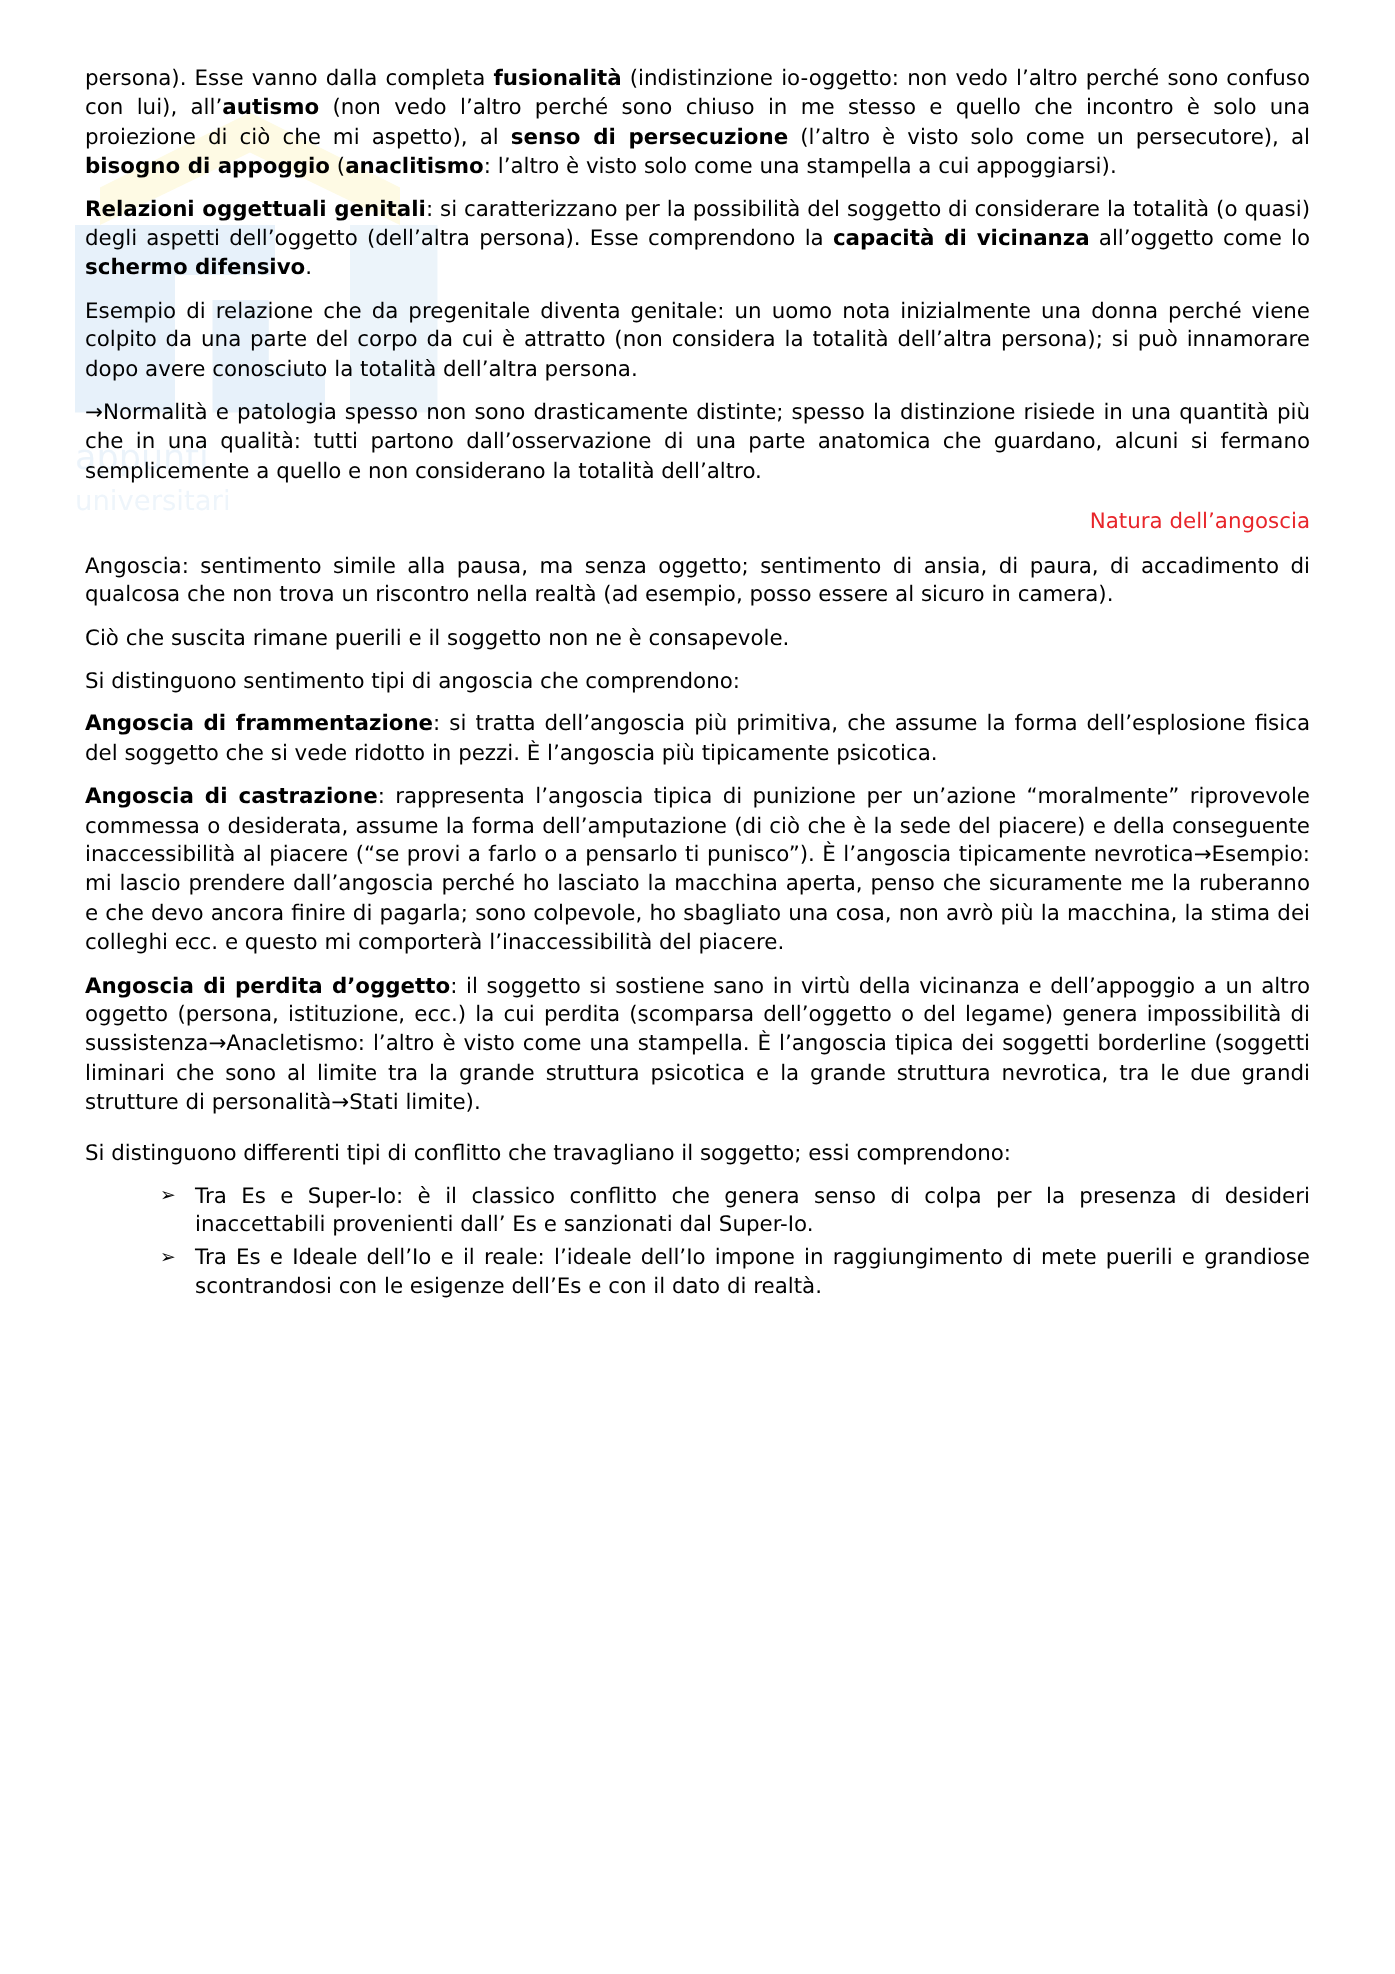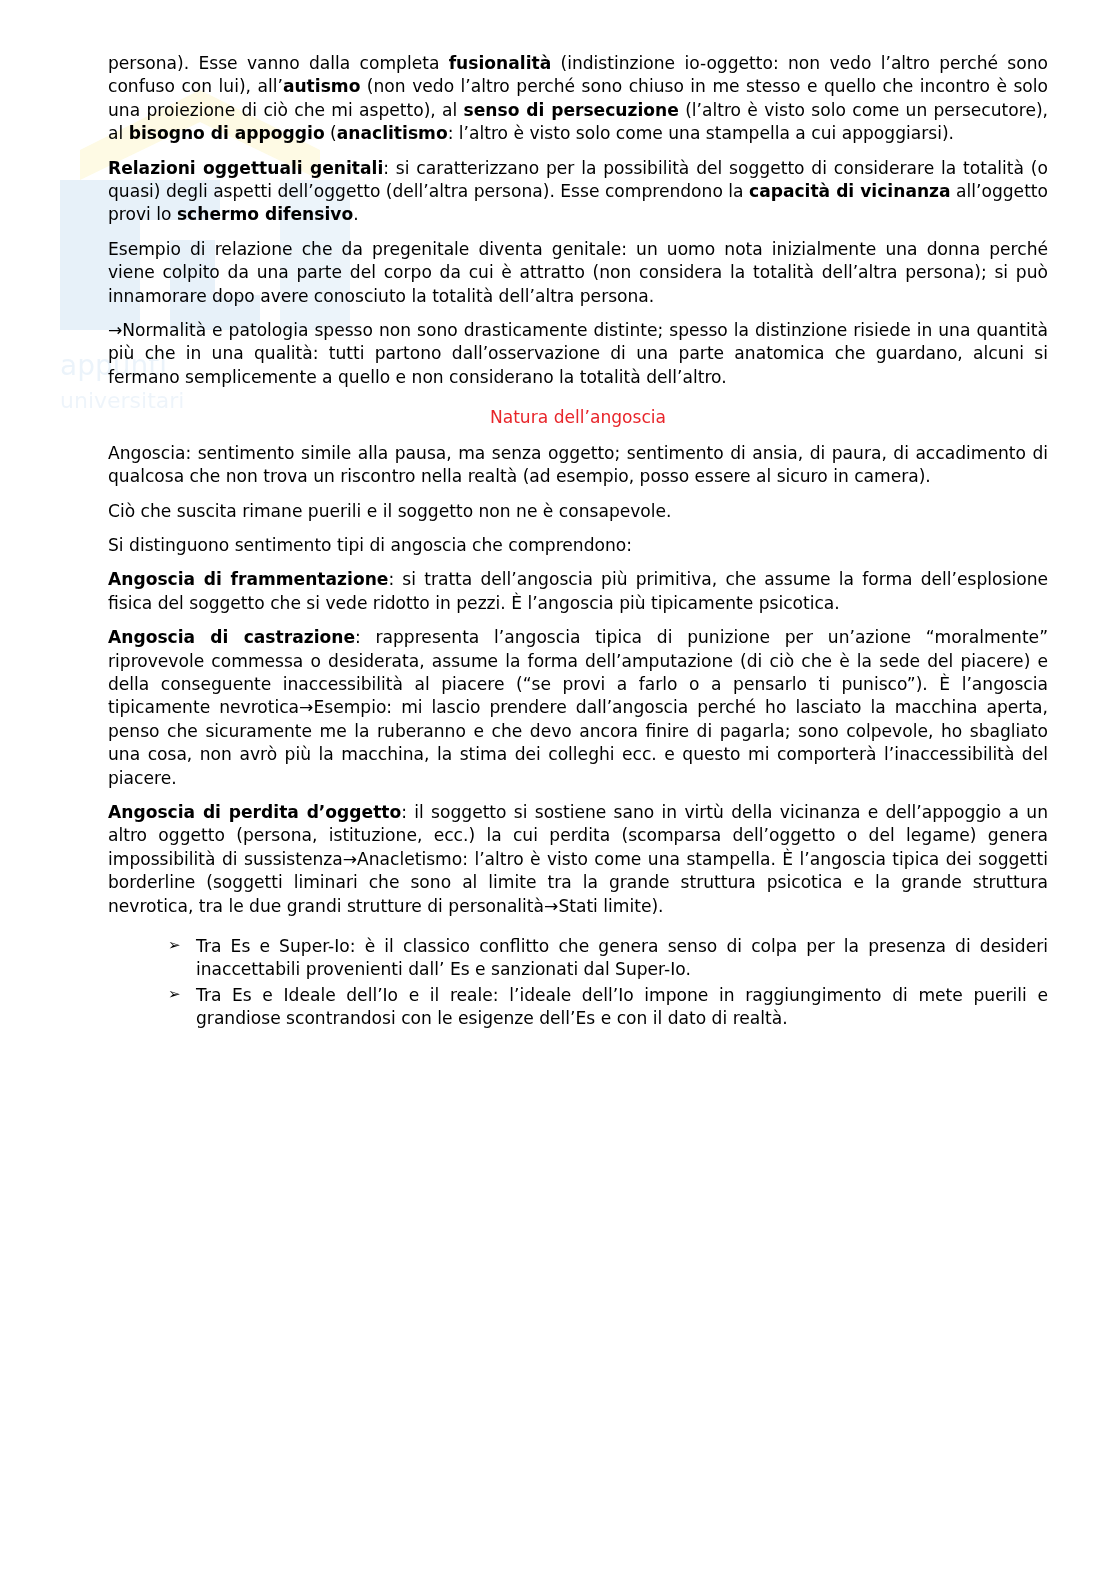--- a/index.html
+++ b/index.html
@@ -29,39 +29,38 @@
     top: 30px;
     width: 400px;
     height: 400px;
     pointer-events: none;
     opacity: 0.30;
     z-index: 0;
   }
   .content {
     position: relative;
     z-index: 2;
-    margin-left: 40px;
   }
   p {
     margin: 0 0 11px 0;
     font-size: 17.1px;
     line-height: 1.37;
     text-align: justify;
     text-justify: inter-word;
     hyphens: none;
   }
   b, .b { font-weight: bold; }
   .u { }
   .ub { font-weight: bold; }
   .heading-red {
     color: #e8252a;
     font-size: 17.1px;
     line-height: 1.37;
     margin: 0 0 12px 0;
-    text-align: center;
+    text-align: right;
   }
   .arrow { font-family: "DejaVu Sans", sans-serif; }
   ul.bullets {
     margin: 0 0 6px 0;
     padding: 0 0 0 60px;
     list-style: none;
   }
   ul.bullets li {
     font-size: 17.1px;
     line-height: 1.37;
@@ -92,21 +91,21 @@
       <path d="M260 150 L260 300 L330 300 L330 150 Z" fill="#6fa8dc" opacity="0.75"></path>
       <text x="40" y="345" font-family="DejaVu Sans, sans-serif" font-size="28" fill="#6fa8dc" opacity="0.8">appunti</text>
       <text x="40" y="378" font-family="DejaVu Sans, sans-serif" font-size="22" fill="#6fa8dc" opacity="0.7">universitari</text>
     </g>
   </svg>
 
   <div class="content">
 
     <p><span>persona). Esse vanno dalla completa </span><b>fusionalità</b><span> (indistinzione io-oggetto: non vedo l’altro perché sono confuso con lui), all’</span><b>autismo</b><span> (non vedo l’altro perché sono chiuso in me stesso e quello che incontro è solo una proiezione di ciò che mi aspetto), al </span><b>senso di persecuzione</b><span> (l’altro è visto solo come un persecutore), al </span><b>bisogno di appoggio</b><span> (</span><b>anaclitismo</b><span>: l’altro è visto solo come una stampella a cui appoggiarsi).</span></p>
 
-    <p><span class="ub">Relazioni oggettuali genitali</span><span>: si caratterizzano per la possibilità del soggetto di considerare la totalità (o quasi) degli aspetti dell’oggetto (dell’altra persona). Esse comprendono la </span><b>capacità di vicinanza</b><span> all’oggetto provi lo </span><b>schermo difensivo</b><span>.</span></p>
+    <p><span class="ub">Relazioni oggettuali genitali</span><span>: si caratterizzano per la possibilità del soggetto di considerare la totalità (o quasi) degli aspetti dell’oggetto (dell’altra persona). Esse comprendono la </span><b>capacità di vicinanza</b><span> all’oggetto come lo </span><b>schermo difensivo</b><span>.</span></p>
 
     <p><span class="u">Esempio di relazione che da pregenitale diventa genitale</span><span>: un uomo nota inizialmente una donna perché viene colpito da una parte del corpo da cui è attratto (non considera la totalità dell’altra persona); si può innamorare dopo avere conosciuto la totalità dell’altra persona.</span></p>
 
     <p><span class="arrow">→</span><span>Normalità e patologia spesso non sono drasticamente distinte; spesso la distinzione risiede in una quantità più che in una qualità: tutti partono dall’osservazione di una parte anatomica che guardano, alcuni si fermano semplicemente a quello e non considerano la totalità dell’altro.</span></p>
 
     <div class="spacer-sm"></div>
 
     <p class="heading-red">Natura dell’angoscia</p>
 
     <p><span class="u">Angoscia</span><span>: sentimento simile alla pausa, ma senza oggetto; sentimento di ansia, di paura, di accadimento di qualcosa che non trova un riscontro nella realtà (ad esempio, posso essere al sicuro in camera).</span></p>
@@ -117,20 +116,21 @@
 
     <p><span class="ub">Angoscia di frammentazione</span><span>: si tratta dell’angoscia più primitiva, che assume la forma dell’esplosione fisica del soggetto che si vede ridotto in pezzi. È l’angoscia più tipicamente psicotica.</span></p>
 
     <p><span class="ub">Angoscia di castrazione</span><span>: rappresenta l’angoscia tipica di punizione per un’azione “moralmente” riprovevole commessa o desiderata, assume la forma dell’amputazione (di ciò che è la sede del piacere) e della conseguente inaccessibilità al piacere (“se provi a farlo o a pensarlo ti punisco”). È l’angoscia tipicamente nevrotica</span><span class="arrow">→</span><span>Esempio: mi lascio prendere dall’angoscia perché ho lasciato la macchina aperta, penso che sicuramente me la ruberanno e che devo ancora finire di pagarla; sono colpevole, ho sbagliato una cosa, non avrò più la macchina, la stima dei colleghi ecc. e questo mi comporterà l’inaccessibilità del piacere.</span></p>
 
     <p><span class="ub">Angoscia di perdita d’oggetto</span><span>: il soggetto si sostiene sano in virtù della vicinanza e dell’appoggio a un altro oggetto (persona, istituzione, ecc.) la cui perdita (scomparsa dell’oggetto o del legame) genera impossibilità di sussistenza</span><span class="arrow">→</span><span>Anacletismo: l’altro è visto come una stampella. È l’angoscia tipica dei soggetti borderline (soggetti liminari che sono al limite tra la grande struttura psicotica e la grande struttura nevrotica, tra le due grandi strutture di personalità</span><span class="arrow">→</span><span>Stati limite).</span></p>
 
     <div class="spacer-sm"></div>
 
 
+    <p><span>Si distinguono differenti tipi di conflitto che travagliano il soggetto; essi comprendono:</span></p>
 
 
     <ul class="bullets">
       <li><span class="marker">➢</span><span>Tra Es e Super-Io: è il classico conflitto che genera senso di colpa per la presenza di desideri inaccettabili provenienti dall’ Es e sanzionati dal Super-Io.</span></li>
       <li><span class="marker">➢</span><span>Tra Es e Ideale dell’Io e il reale: l’ideale dell’Io impone in raggiungimento di mete puerili e grandiose scontrandosi con le esigenze dell’Es e con il dato di realtà.</span></li>
     </ul>
 
   </div>
 </div>
 

